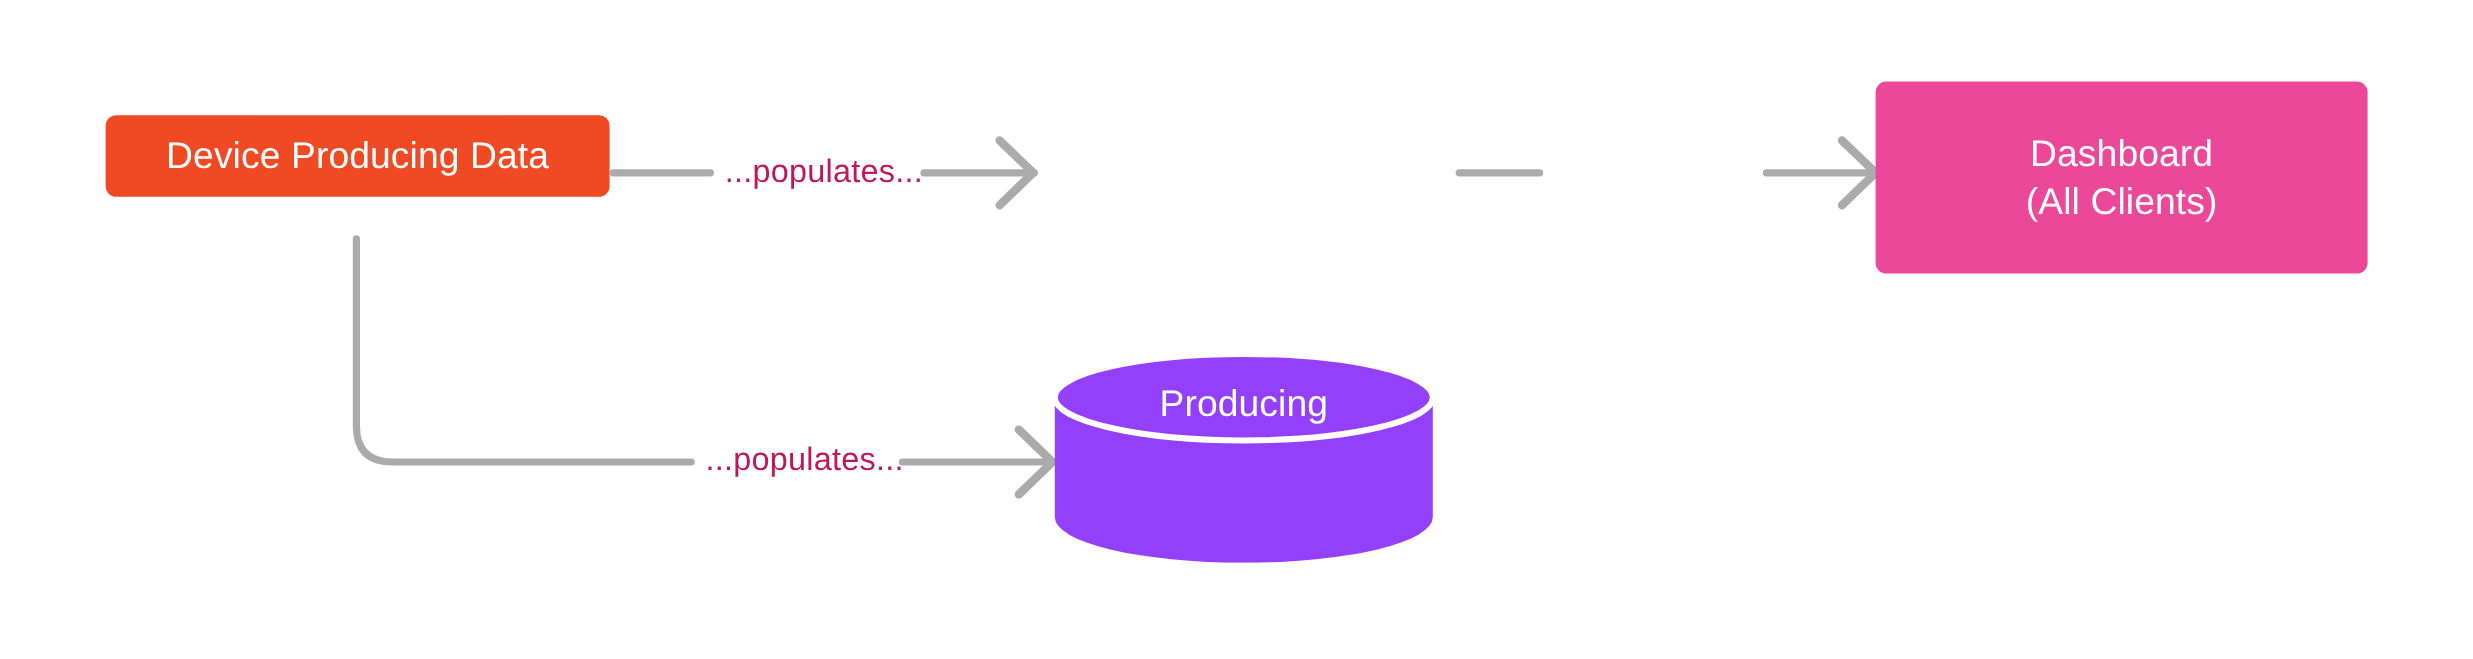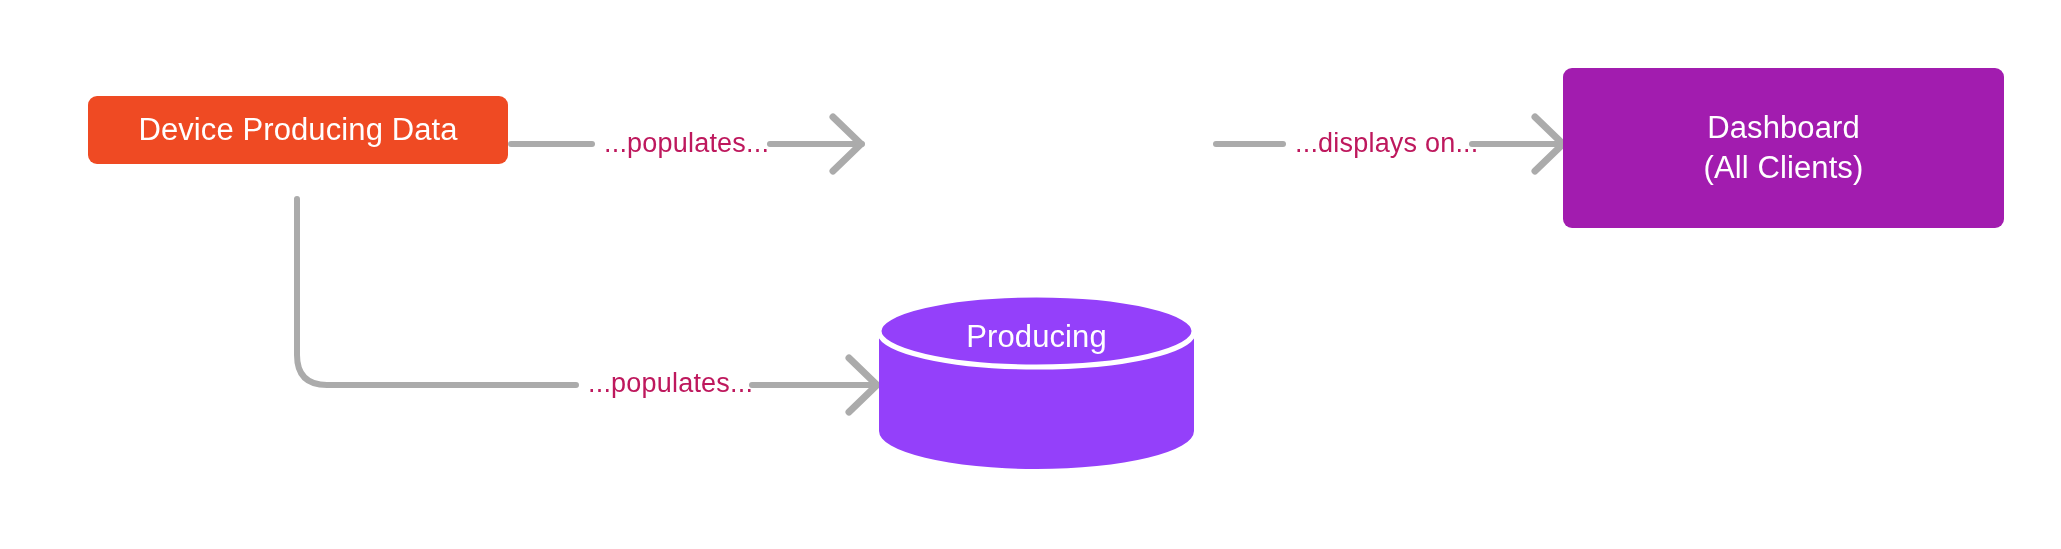--- a/index.html
+++ b/index.html
@@ -52,23 +52,23 @@
   #node-uichart {
     left: 857px;
     top: 65px;
     width: 355px;
     height: 159px;
     background: #1496fb;
   }
   #node-dashboard {
     left: 1563px;
     top: 68px;
-    width: 441px;
+    width: 410px;
     height: 160px;
-    background: #a21caf;
+    background: #ec4899;
   }
   #node-database {
     position: absolute;
     left: 877px;
     top: 293px;
     width: 319px;
     height: 176px;
   }
   #node-database svg {
     position: absolute;
@@ -144,17 +144,16 @@
   <div id="node-database">
     <svg viewBox="0 0 319 176" xmlns="http://www.w3.org/2000/svg">
       <path d="M2,38 L2,138 A157.5,38 0 0,0 317,138 L317,38 Z" fill="#9440fa"></path>
       <ellipse cx="159.5" cy="38" rx="157.5" ry="36" fill="#9440fa" stroke="#ffffff" stroke-width="5"></ellipse>
     </svg>
     <span class="node-label">Producing</span>
   </div>
 
   <span class="edge-label" id="edge-label-populates-chart">...populates...</span>
 
-  <span class="edge-label" id="edge-label-displays-on">...displays on...</span>
 
   <span class="edge-label" id="edge-label-populates-db">...populates...</span>
 
 </div>
 
 </body></html>

